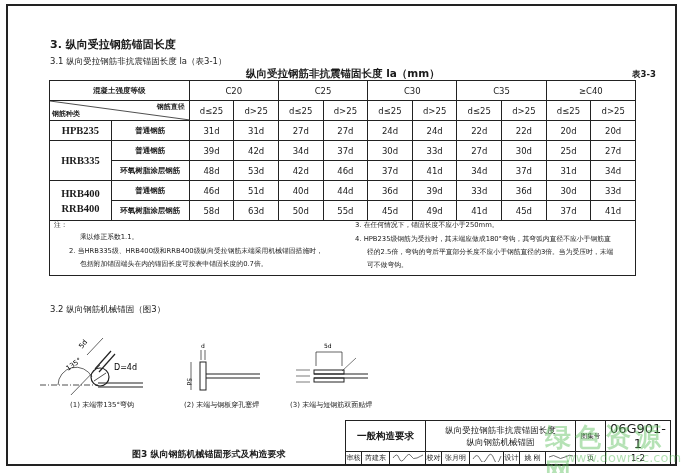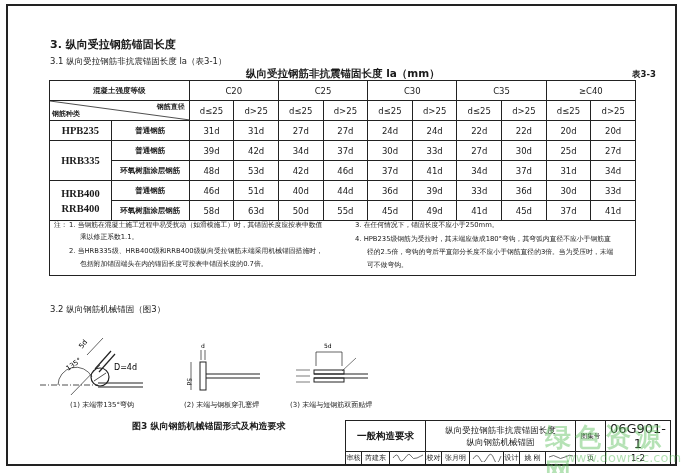--- a/index.html
+++ b/index.html
@@ -21,21 +21,21 @@
   table.t td.hdr { font-size:7.5px; font-weight:bold; }
   .diag { position:relative; }
   .diag .dl { position:absolute; left:2px; bottom:1px; font-size:7px; font-weight:bold;font-family:Liberation Mono, monospace; }
   .diag .dr { position:absolute; right:4px; top:1px; font-size:7px; font-weight:bold; }
   .diag svg { position:absolute; left:0; top:0; }
   .notes { position:absolute; left:49px; top:213px; width:587px; height:63px;
            border:1px solid #222; border-top:none; box-sizing:border-box; font-size:6.8px; }
   .note { position:absolute; line-height:12px; }
   .h32 { left:50px; top:304px; font-size:8.5px; }
   .figcap { font-size:7px; }
-  .fig3 { left:132px; top:420px; font-size:9px; font-weight:bold; }
+  .fig3 { left:132px; top:448px; font-size:9px; font-weight:bold; }
   table.tb { position:absolute; left:345px; top:420px; border-collapse:collapse; font-size:7px; }
   table.tb td { border:1px solid #222; text-align:center; padding:0; }
   .wm { position:absolute; left:545px; top:420px; font-size:26px; font-weight:bold; color:rgba(90,190,90,0.45); letter-spacing:4px; }
   .wm2 { position:absolute; left:565px; top:450px; font-size:13px; color:rgba(90,190,90,0.45); }
 </style>
 </head>
 <body>
 
 <div class="frame"></div>
 
@@ -147,21 +147,20 @@
     <td>41d</td>
     <td>45d</td>
     <td>37d</td>
     <td>41d</td>
   </tr>
 </tbody>
   </table>
 
 <div class="notes">
   <span class="note" style="left:4px;top:6px">注：</span>
-  <span class="note" style="left:19px;top:6px">1. 当钢筋在混凝土施工过程中易受扰动（如滑模施工）时，其锚固长度应按表中数值</span>
   <span class="note" style="left:30px;top:18px">乘以修正系数1.1。</span>
   <span class="note" style="left:19px;top:32px">2. 当HRB335级、HRB400级和RRB400级纵向受拉钢筋末端采用机械锚固措施时，</span>
   <span class="note" style="left:30px;top:45px">包括附加锚固端头在内的锚固长度可按表中锚固长度的0.7倍。</span>
   <span class="note" style="left:305px;top:6px">3. 在任何情况下，锚固长度不应小于250mm。</span>
   <span class="note" style="left:305px;top:20px">4. HPB235级钢筋为受拉时，其末端应做成180°弯钩，其弯弧内直径不应小于钢筋直</span>
   <span class="note" style="left:317px;top:33px">径的2.5倍，弯钩的弯后平直部分长度不应小于钢筋直径的3倍。当为受压时，末端</span>
   <span class="note" style="left:317px;top:46px">可不做弯钩。</span>
 </div>
 
 <div class="abs h32">3.2  纵向钢筋机械锚固（图3）</div>

